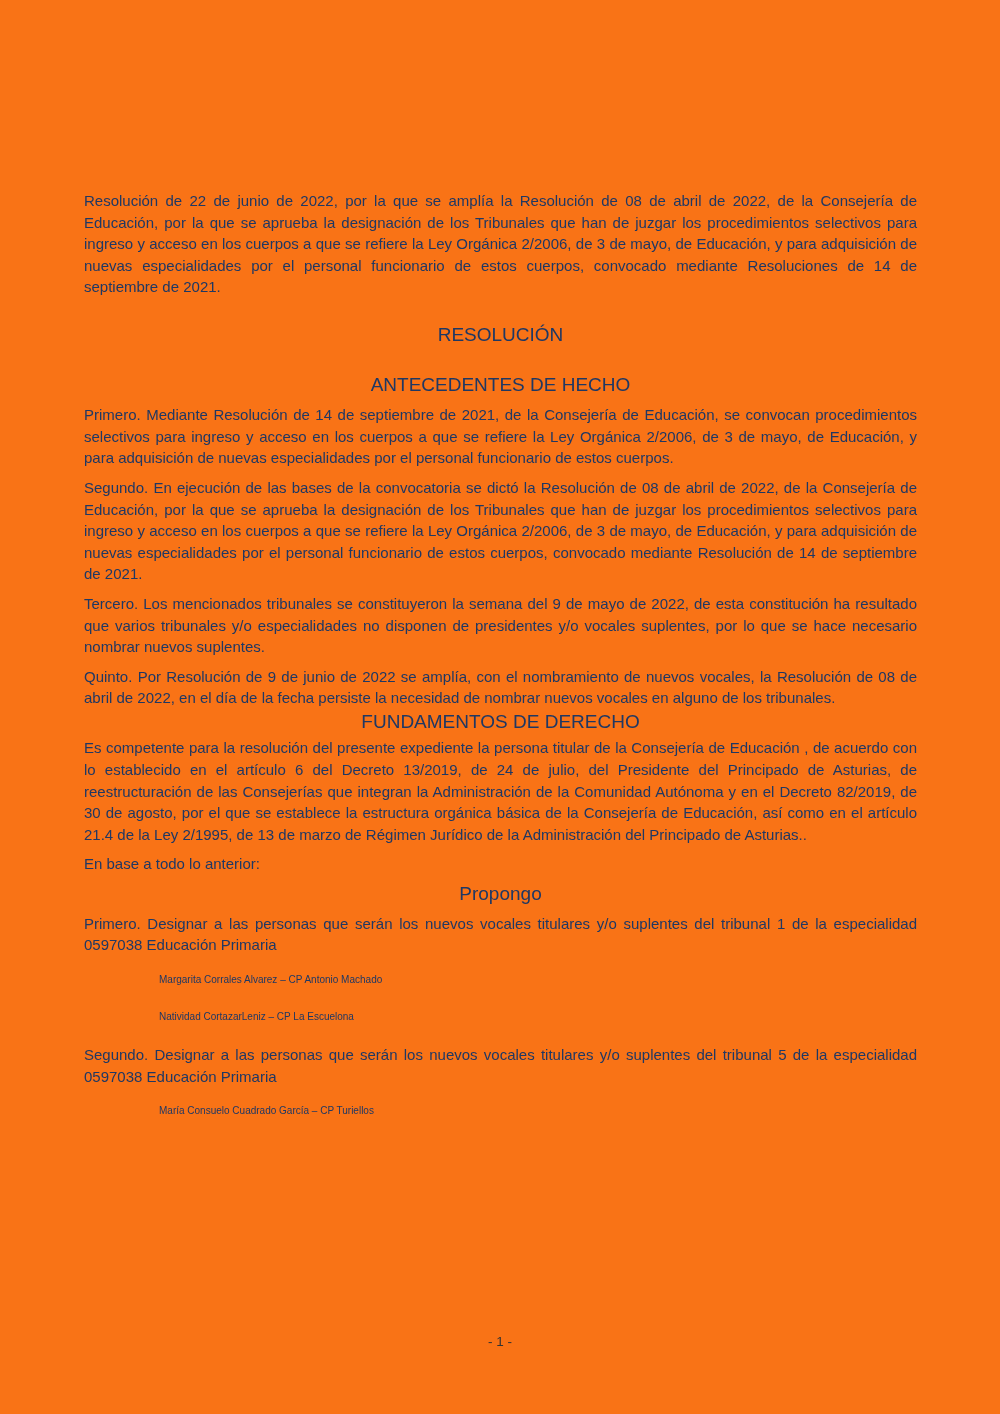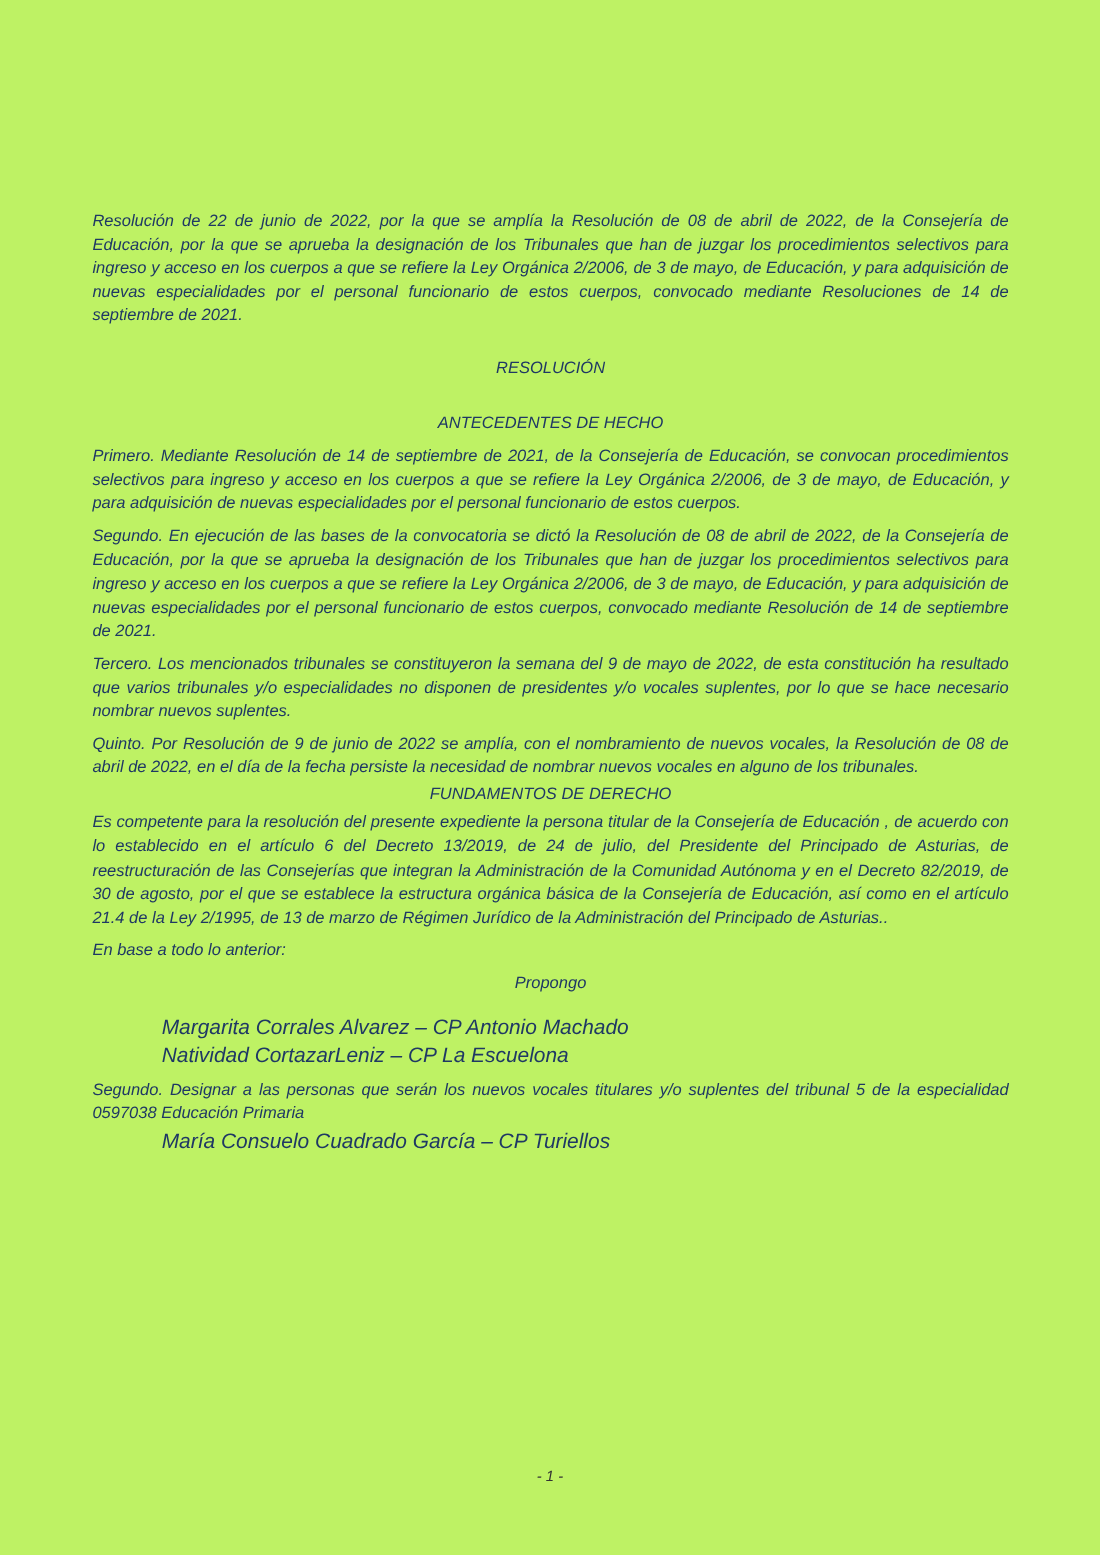--- a/index.html
+++ b/index.html
@@ -4,70 +4,69 @@
 <style>
   html, body {
     margin: 0;
     padding: 0;
     background: #ffffff;
   }
   .page {
     position: relative;
     width: 1000px;
     height: 1414px;
-    background: #bef264;
+    background: #f97316;
     overflow: hidden;
     font-family: "Liberation Sans", sans-serif;
-    font-style: italic;
   }
   .content {
     position: absolute;
     left: 84px;
     top: 190px;
     width: 833px;
     color: #1f3864;
   }
   .para {
     font-size: 15px;
     line-height: 21.6px;
     text-align: justify;
     text-justify: inter-word;
     margin: 0 0 8px 0;
   }
   .title-para {
     margin-bottom: 26px;
   }
   .heading {
-    font-size: 15px;
+    font-size: 19px;
     line-height: 21.6px;
     text-align: center;
     margin: 0 0 8px 0;
   }
   .h-resolucion {
     margin-bottom: 26px;
   }
   .h-antecedentes {
     margin-bottom: 9px;
     margin-top: 28px;
   }
   .h-fundamentos {
     margin-top: -6px;
     margin-bottom: 5px;
   }
   .h-propongo {
     margin-top: 3px;
-    margin-bottom: 22px;
+    margin-bottom: 8px;
   }
   .names {
     margin: -3px 0 9px 59px;
   }
   .names p {
-    font-size: 19px;
+    font-size: 10px;
     line-height: 21.6px;
-    margin: 4px;
+    margin: 16px;
     text-align: left;
   }
   .footer {
     position: absolute;
     top: 1332px;
     left: 0;
     width: 100%;
     text-align: center;
     font-size: 13.5px;
     line-height: 20px;
@@ -96,20 +95,21 @@
     <p class="para">Quinto. Por Resolución de 9 de junio de 2022 se amplía, con el nombramiento de nuevos vocales, la Resolución de 08 de abril de 2022, en el día de la fecha persiste la necesidad de nombrar nuevos vocales en alguno de los tribunales.</p>
 
     <p class="heading h-fundamentos">FUNDAMENTOS DE DERECHO</p>
 
     <p class="para">Es competente para la resolución del presente expediente la persona titular de la Consejería de Educación , de acuerdo con lo establecido en el artículo 6 del Decreto 13/2019, de 24 de julio, del Presidente del Principado de Asturias, de reestructuración de las Consejerías que integran la Administración de la Comunidad Autónoma y en el Decreto 82/2019, de 30 de agosto, por el que se establece la estructura orgánica básica de la Consejería de Educación, así como en el artículo 21.4 de la Ley 2/1995, de 13 de marzo de Régimen Jurídico de la Administración del Principado de Asturias..</p>
 
     <p class="para">En base a todo lo anterior:</p>
 
     <p class="heading h-propongo">Propongo</p>
 
+    <p class="para">Primero. Designar a las personas que serán los nuevos vocales titulares y/o suplentes del tribunal 1 de la especialidad 0597038 Educación Primaria</p>
 
     <div class="names">
       <p>Margarita Corrales Alvarez – CP Antonio Machado</p>
       <p>Natividad CortazarLeniz – CP La Escuelona</p>
     </div>
 
     <p class="para">Segundo. Designar a las personas que serán los nuevos vocales titulares y/o suplentes del tribunal 5 de la especialidad 0597038 Educación Primaria</p>
 
 
 

